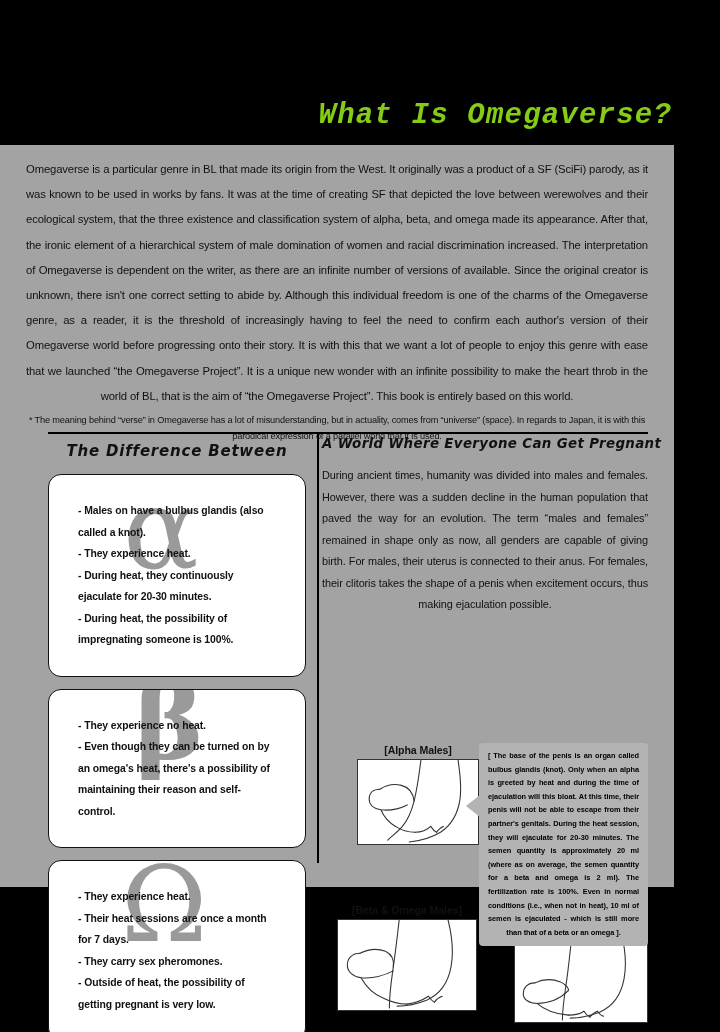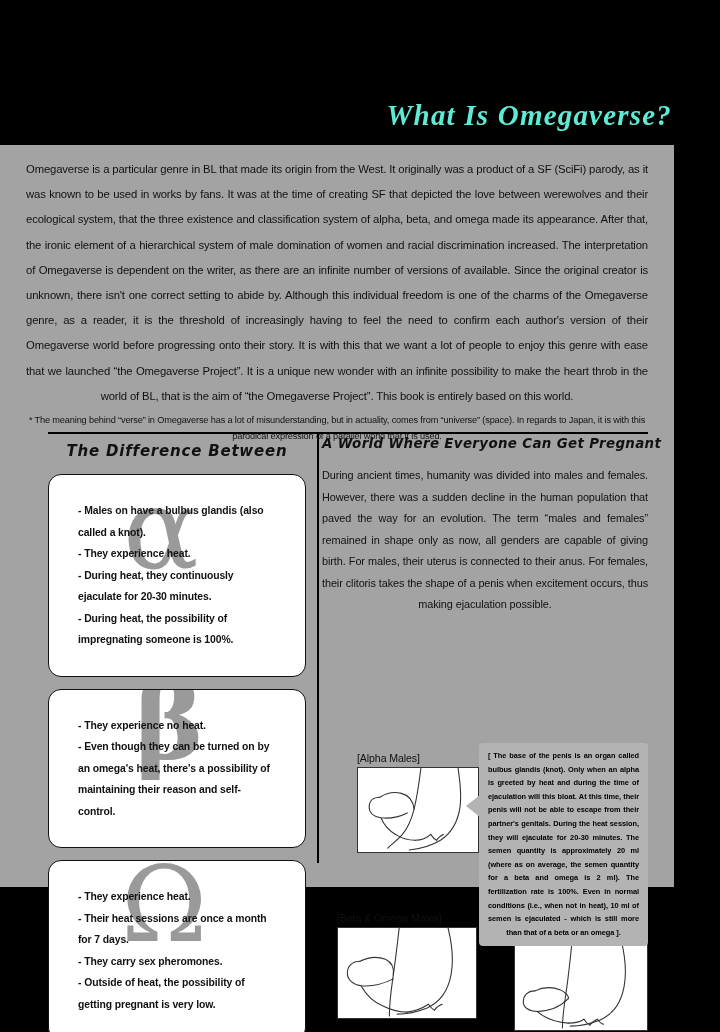--- a/index.html
+++ b/index.html
@@ -20,22 +20,22 @@
     position: absolute;
     left: 0; top: 0;
     width: 720px;
     height: 145px;
     background: #000000;
   }
   #page-title {
     position: absolute;
     right: 48px;
     bottom: 13px;
-    color: #5eead4;
-    font-family: Liberation Serif, serif;
+    color: #84cc16;
+    font-family: Liberation Mono, monospace;
     font-style: italic;
     font-weight: bold;
     font-size: 29px;
     letter-spacing: 1.2px;
     white-space: nowrap;
   }
 
   
   #sheet {
     position: absolute;
@@ -156,22 +156,24 @@
     font-size: 10.9px;
     line-height: 21.5px;
     text-align: justify;
     text-align-last: center;
     letter-spacing: -0.1px;
   }
 
   
   .fig-label {
     font-size: 10.6px;
-    margin: 8px 0 3px 0;
+    text-align: center;
+    margin: 0 0 3px 0;
     letter-spacing: -0.1px;
+    font-weight: bold;
   }
   .fig-frame {
     border: 1px solid #333333;
     background: #ffffff;
     box-sizing: border-box;
   }
   #fig-alpha { position: absolute; left: 35px; top: 310px; width: 122px; }
   #fig-alpha .fig-frame { width: 122px; height: 86px; }
   #fig-beta  { position: absolute; left: 15px; top: 470px; width: 140px; }
   #fig-beta .fig-frame { width: 140px; height: 92px; }

